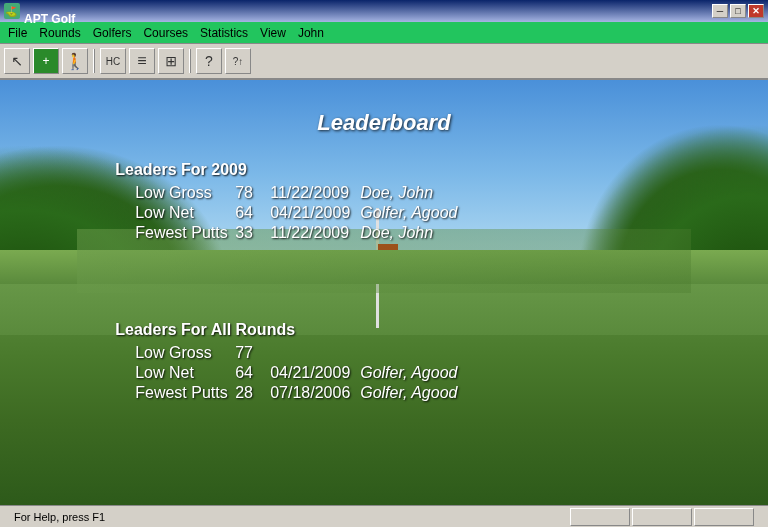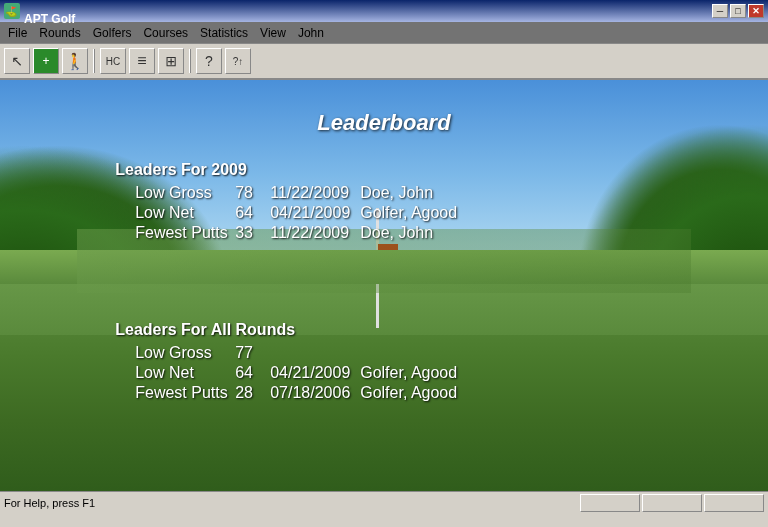--- a/index.html
+++ b/index.html
@@ -21,21 +21,21 @@
     .title-bar-title { flex: 1; margin-top: 16px; }
     .title-bar-buttons { display: flex; gap: 2px; }
     .title-btn {
       width: 16px; height: 14px; background: #d4d0c8; border: 1px solid #888; font-size: 9px;
       display: flex; align-items: center; justify-content: center; cursor: pointer; color: #000;
       border-top-color: #fff; border-left-color: #fff;
     }
 
     
     .menu-bar {
-      background: #737373;
+      background: #22c55e;
       border-bottom: 1px solid #888;
       height: 22px;
       display: flex;
       align-items: center;
       padding: 0 2px;
     }
     .menu-item {
       padding: 2px 6px;
       cursor: pointer;
       font-size: 12px;
@@ -177,33 +177,34 @@
       width: 100px;
     }
     .leaders-row .score {
       width: 35px;
     }
     .leaders-row .date {
       width: 90px;
     }
     .leaders-row .name {
       width: 120px;
+      font-style: italic;
     }
 
     
     .status-bar {
       position: absolute;
-      bottom: 14px;
+      bottom: 0;
       left: 0; right: 0;
       height: 22px;
       background: #d4d0c8;
       border-top: 1px solid #888;
       display: flex;
       align-items: center;
-      padding: 0 4px;
+      padding: 0 14px;
       font-size: 11px;
     }
     .status-bar-text { flex: 1; }
     .status-bar-panels { display: flex; gap: 2px; }
     .status-panel {
       width: 60px; height: 18px;
       border: 1px solid #888; border-top-color: #fff; border-left-color: #fff;
       background: #d4d0c8;
     }
   </style>

